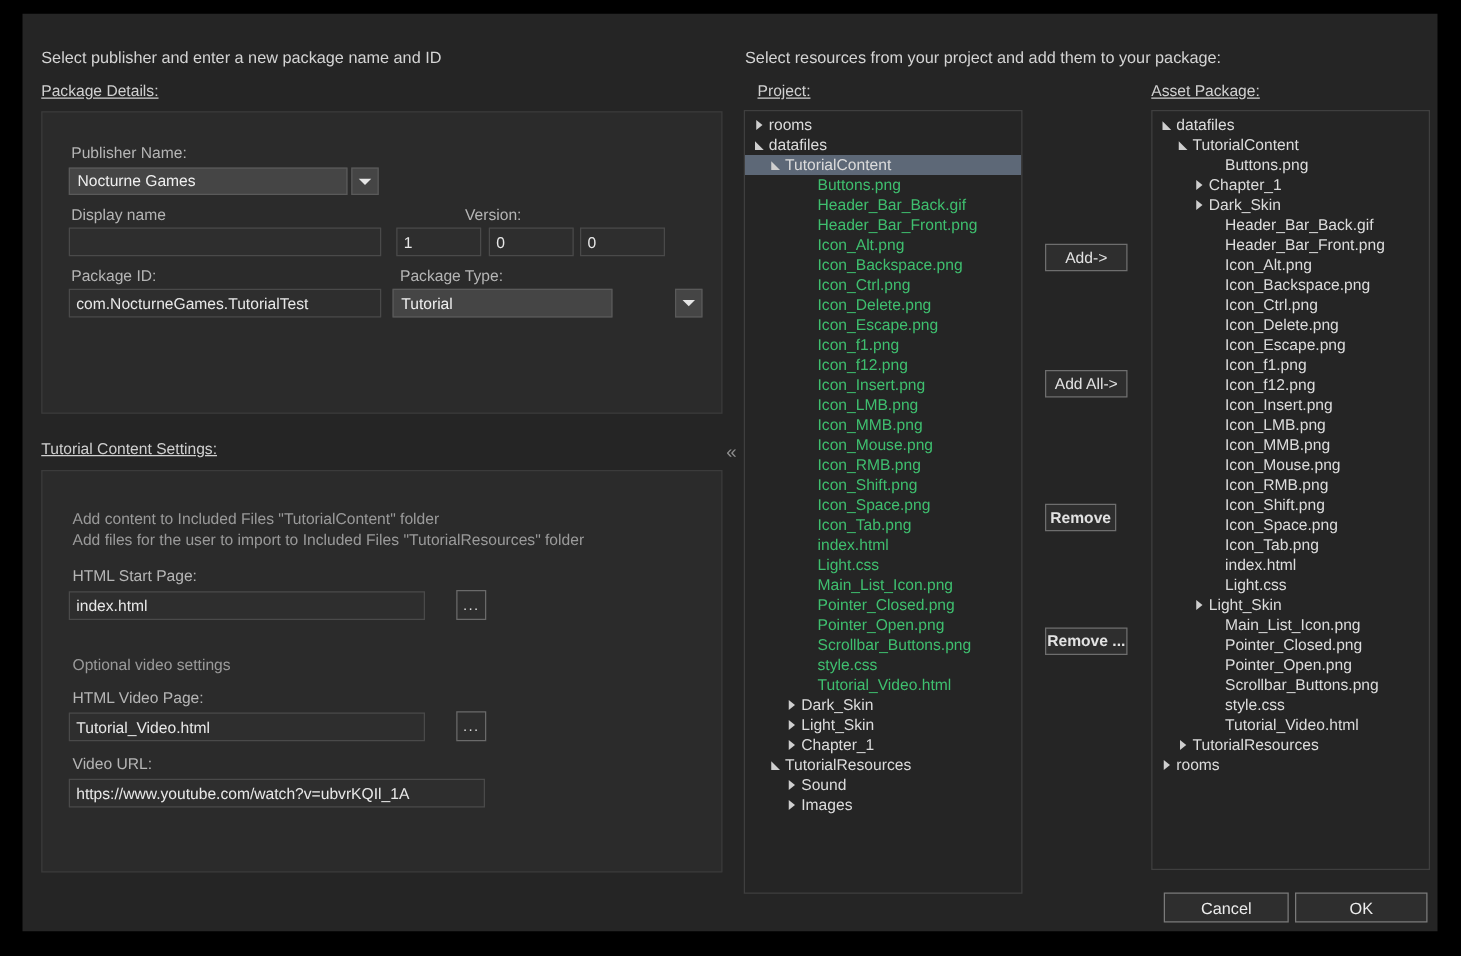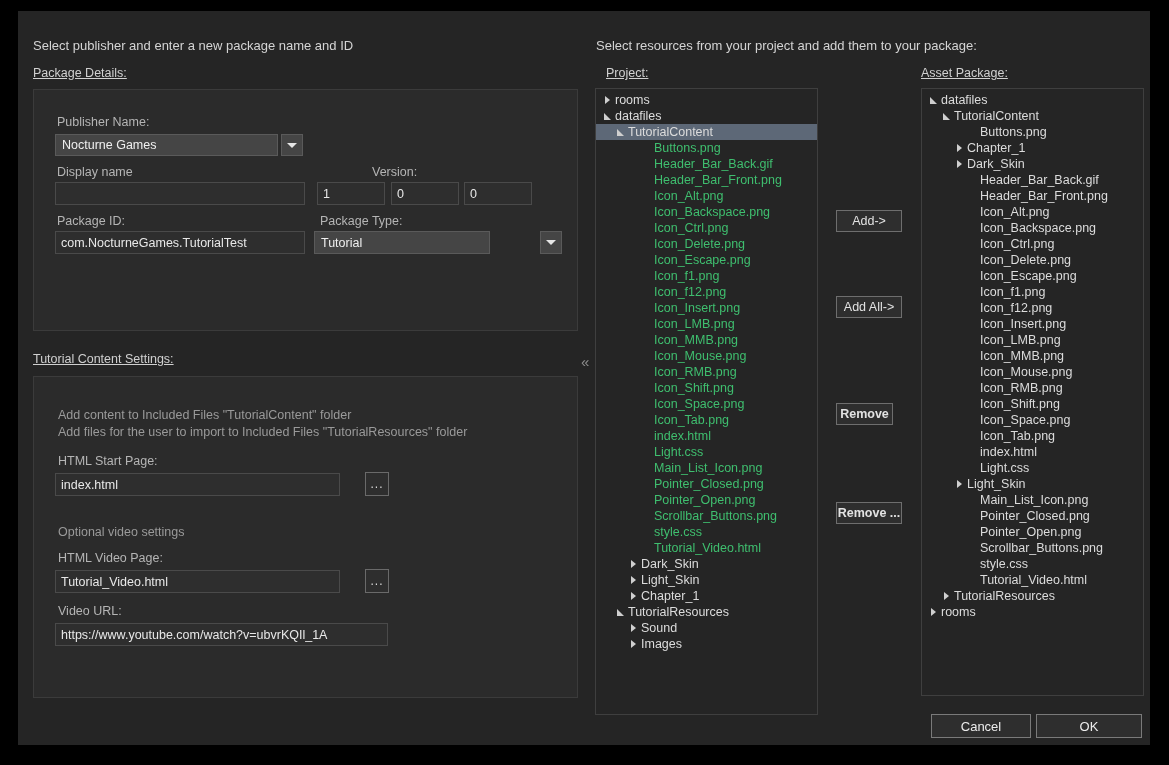--- a/index.html
+++ b/index.html
@@ -651,21 +651,21 @@
         </div>
         <div class="trow">
           <span style="display: inline-block; width: 6px; flex: 0 0 auto;"></span>
           <span class="tw">
             <span class="arrow-right"></span>
           </span>
           <span class="tlabel-white">rooms</span>
         </div>
       </div>
 
-    <div class="midbtn" style="left:818px; top:199px; width:66px; height:22px;">Add-&gt;</div>
+    <div class="midbtn" style="left:818px; top:184px; width:66px; height:22px;">Add-&gt;</div>
     <div class="midbtn" style="left:818px; top:285px; width:66px; height:22px;">Add All-&gt;</div>
     <div class="midbtn" style="left:818px; top:392px; width:57px; height:22px;font-weight:bold;">Remove</div>
     <div class="midbtn" style="left:818px; top:491px; width:66px; height:22px;font-weight:bold;">Remove ...</div>
 
     <div class="dlgbtn" style="left:913px; top:703px; width:100px; height:24px;">Cancel</div>
     <div class="dlgbtn" style="left:1018px; top:703px; width:106px; height:24px;">OK</div>
 
   </div>
 </div>
 

